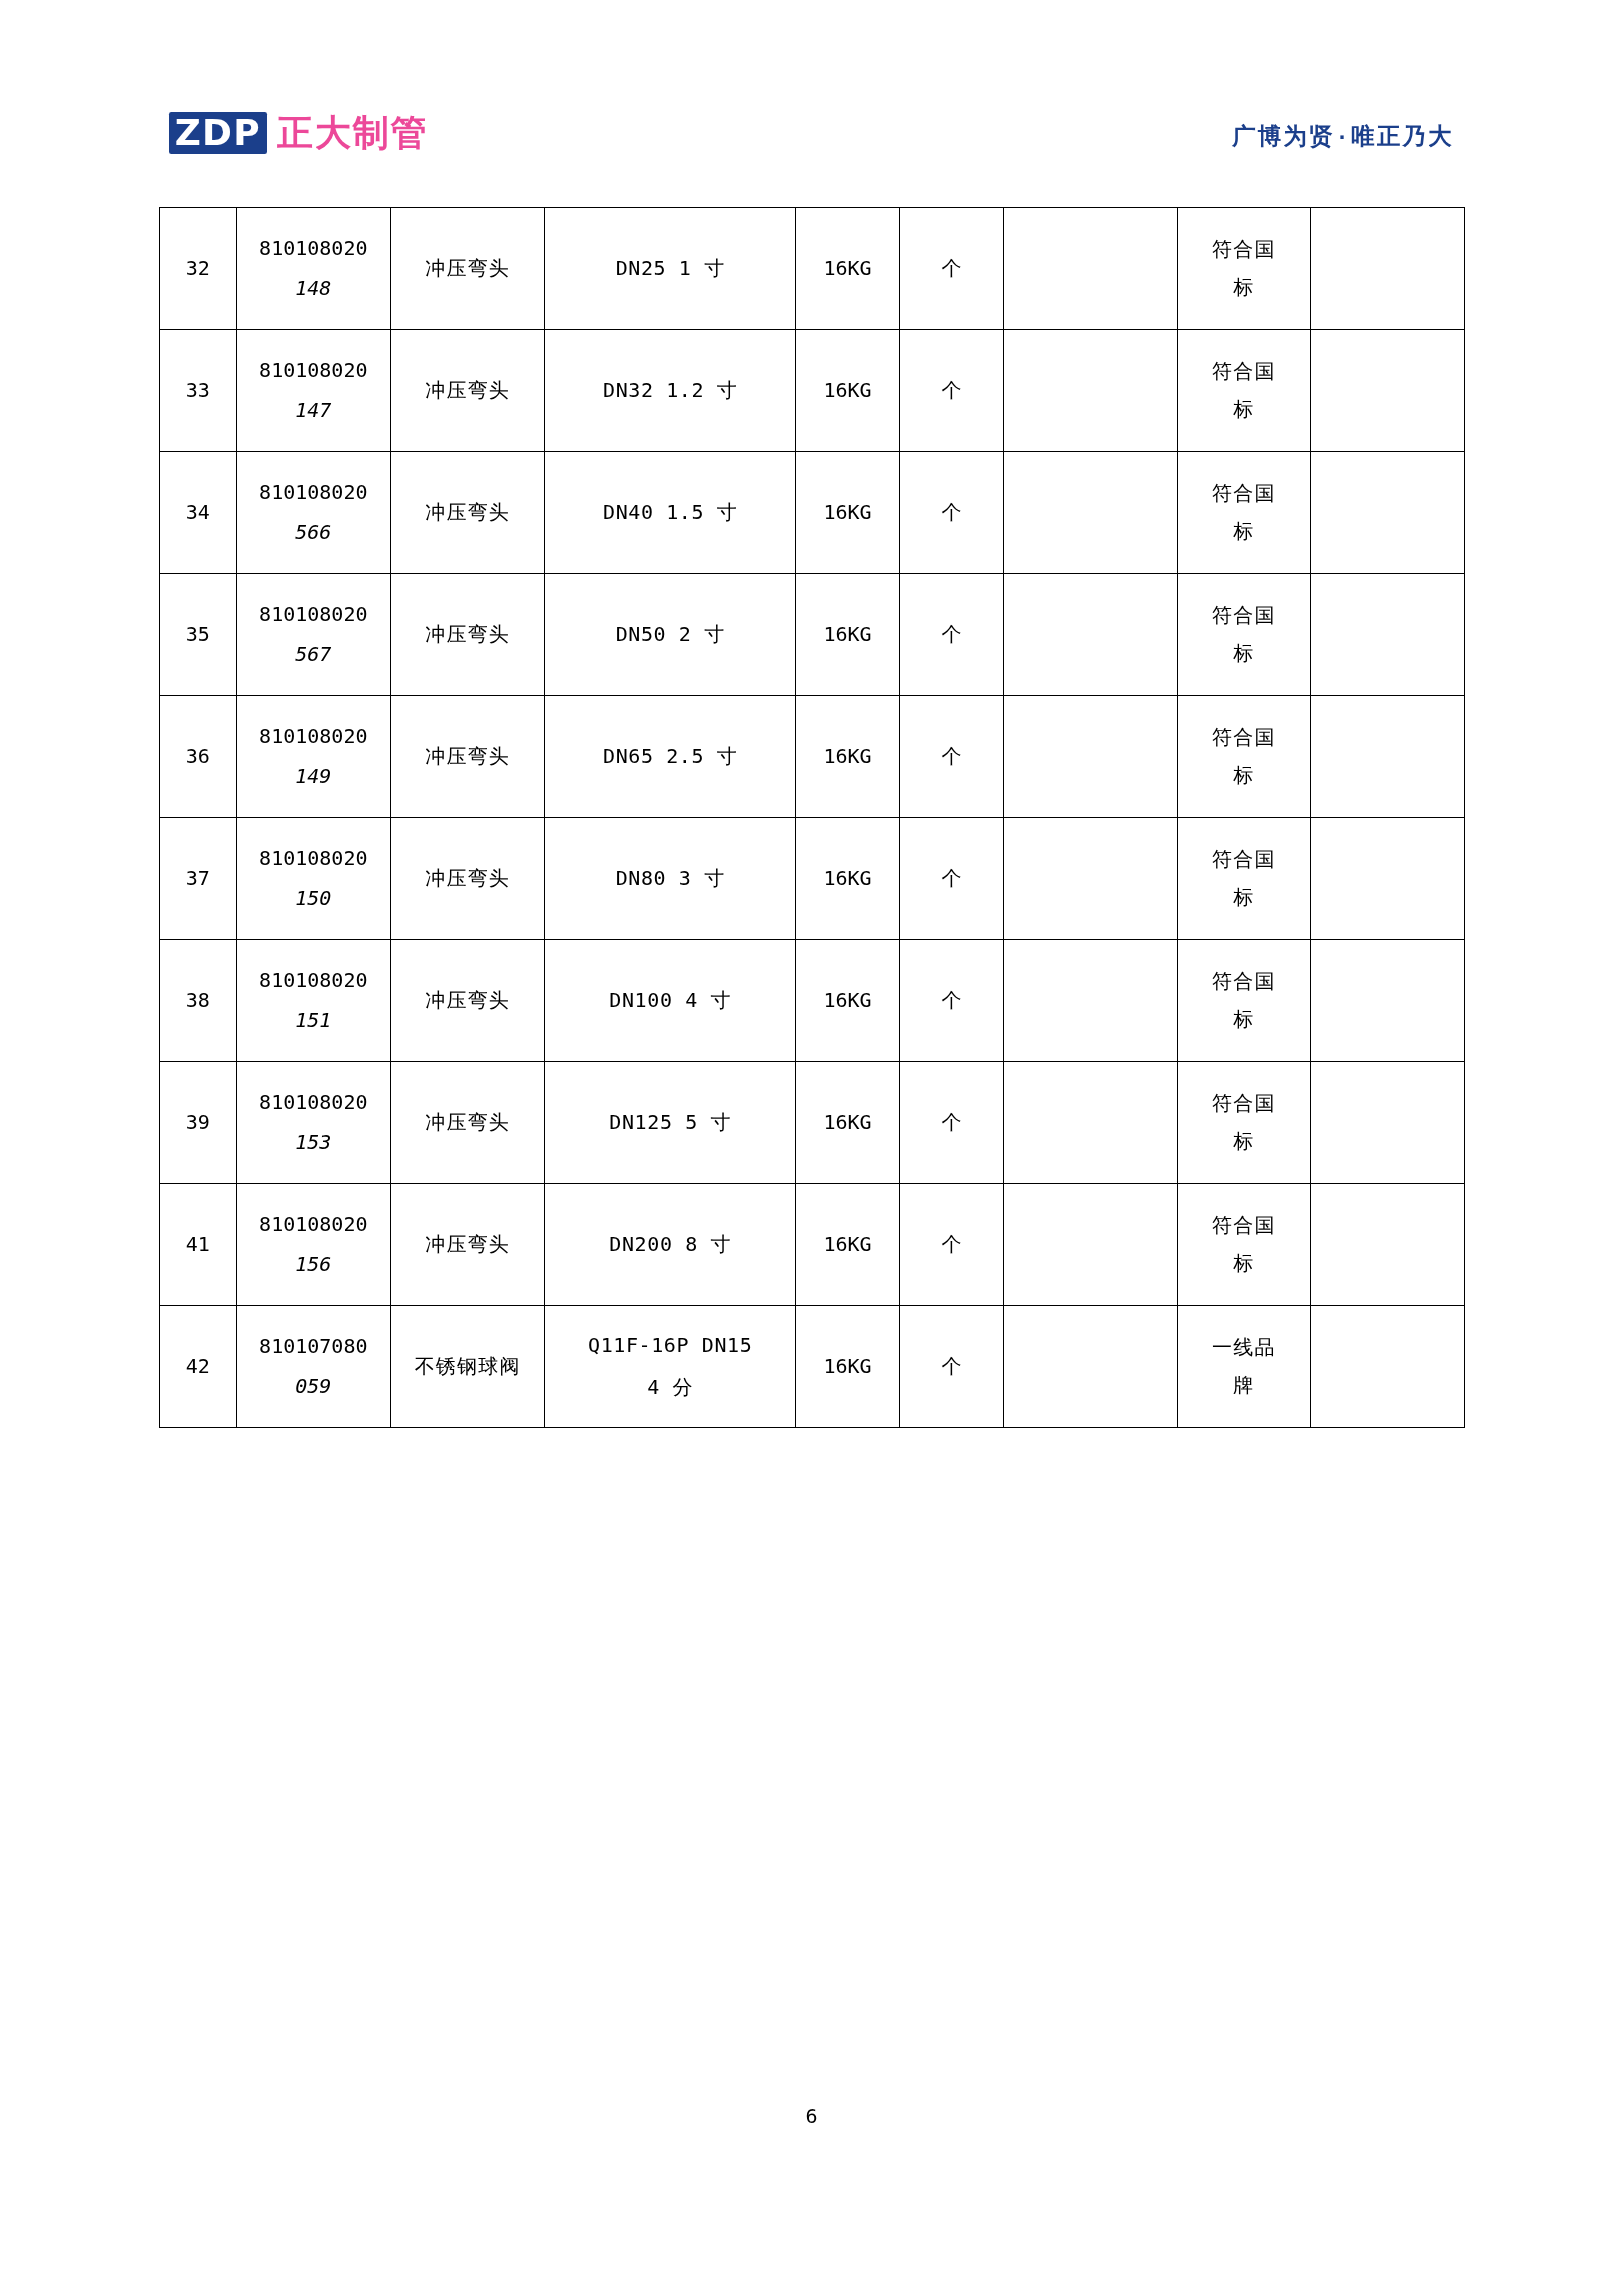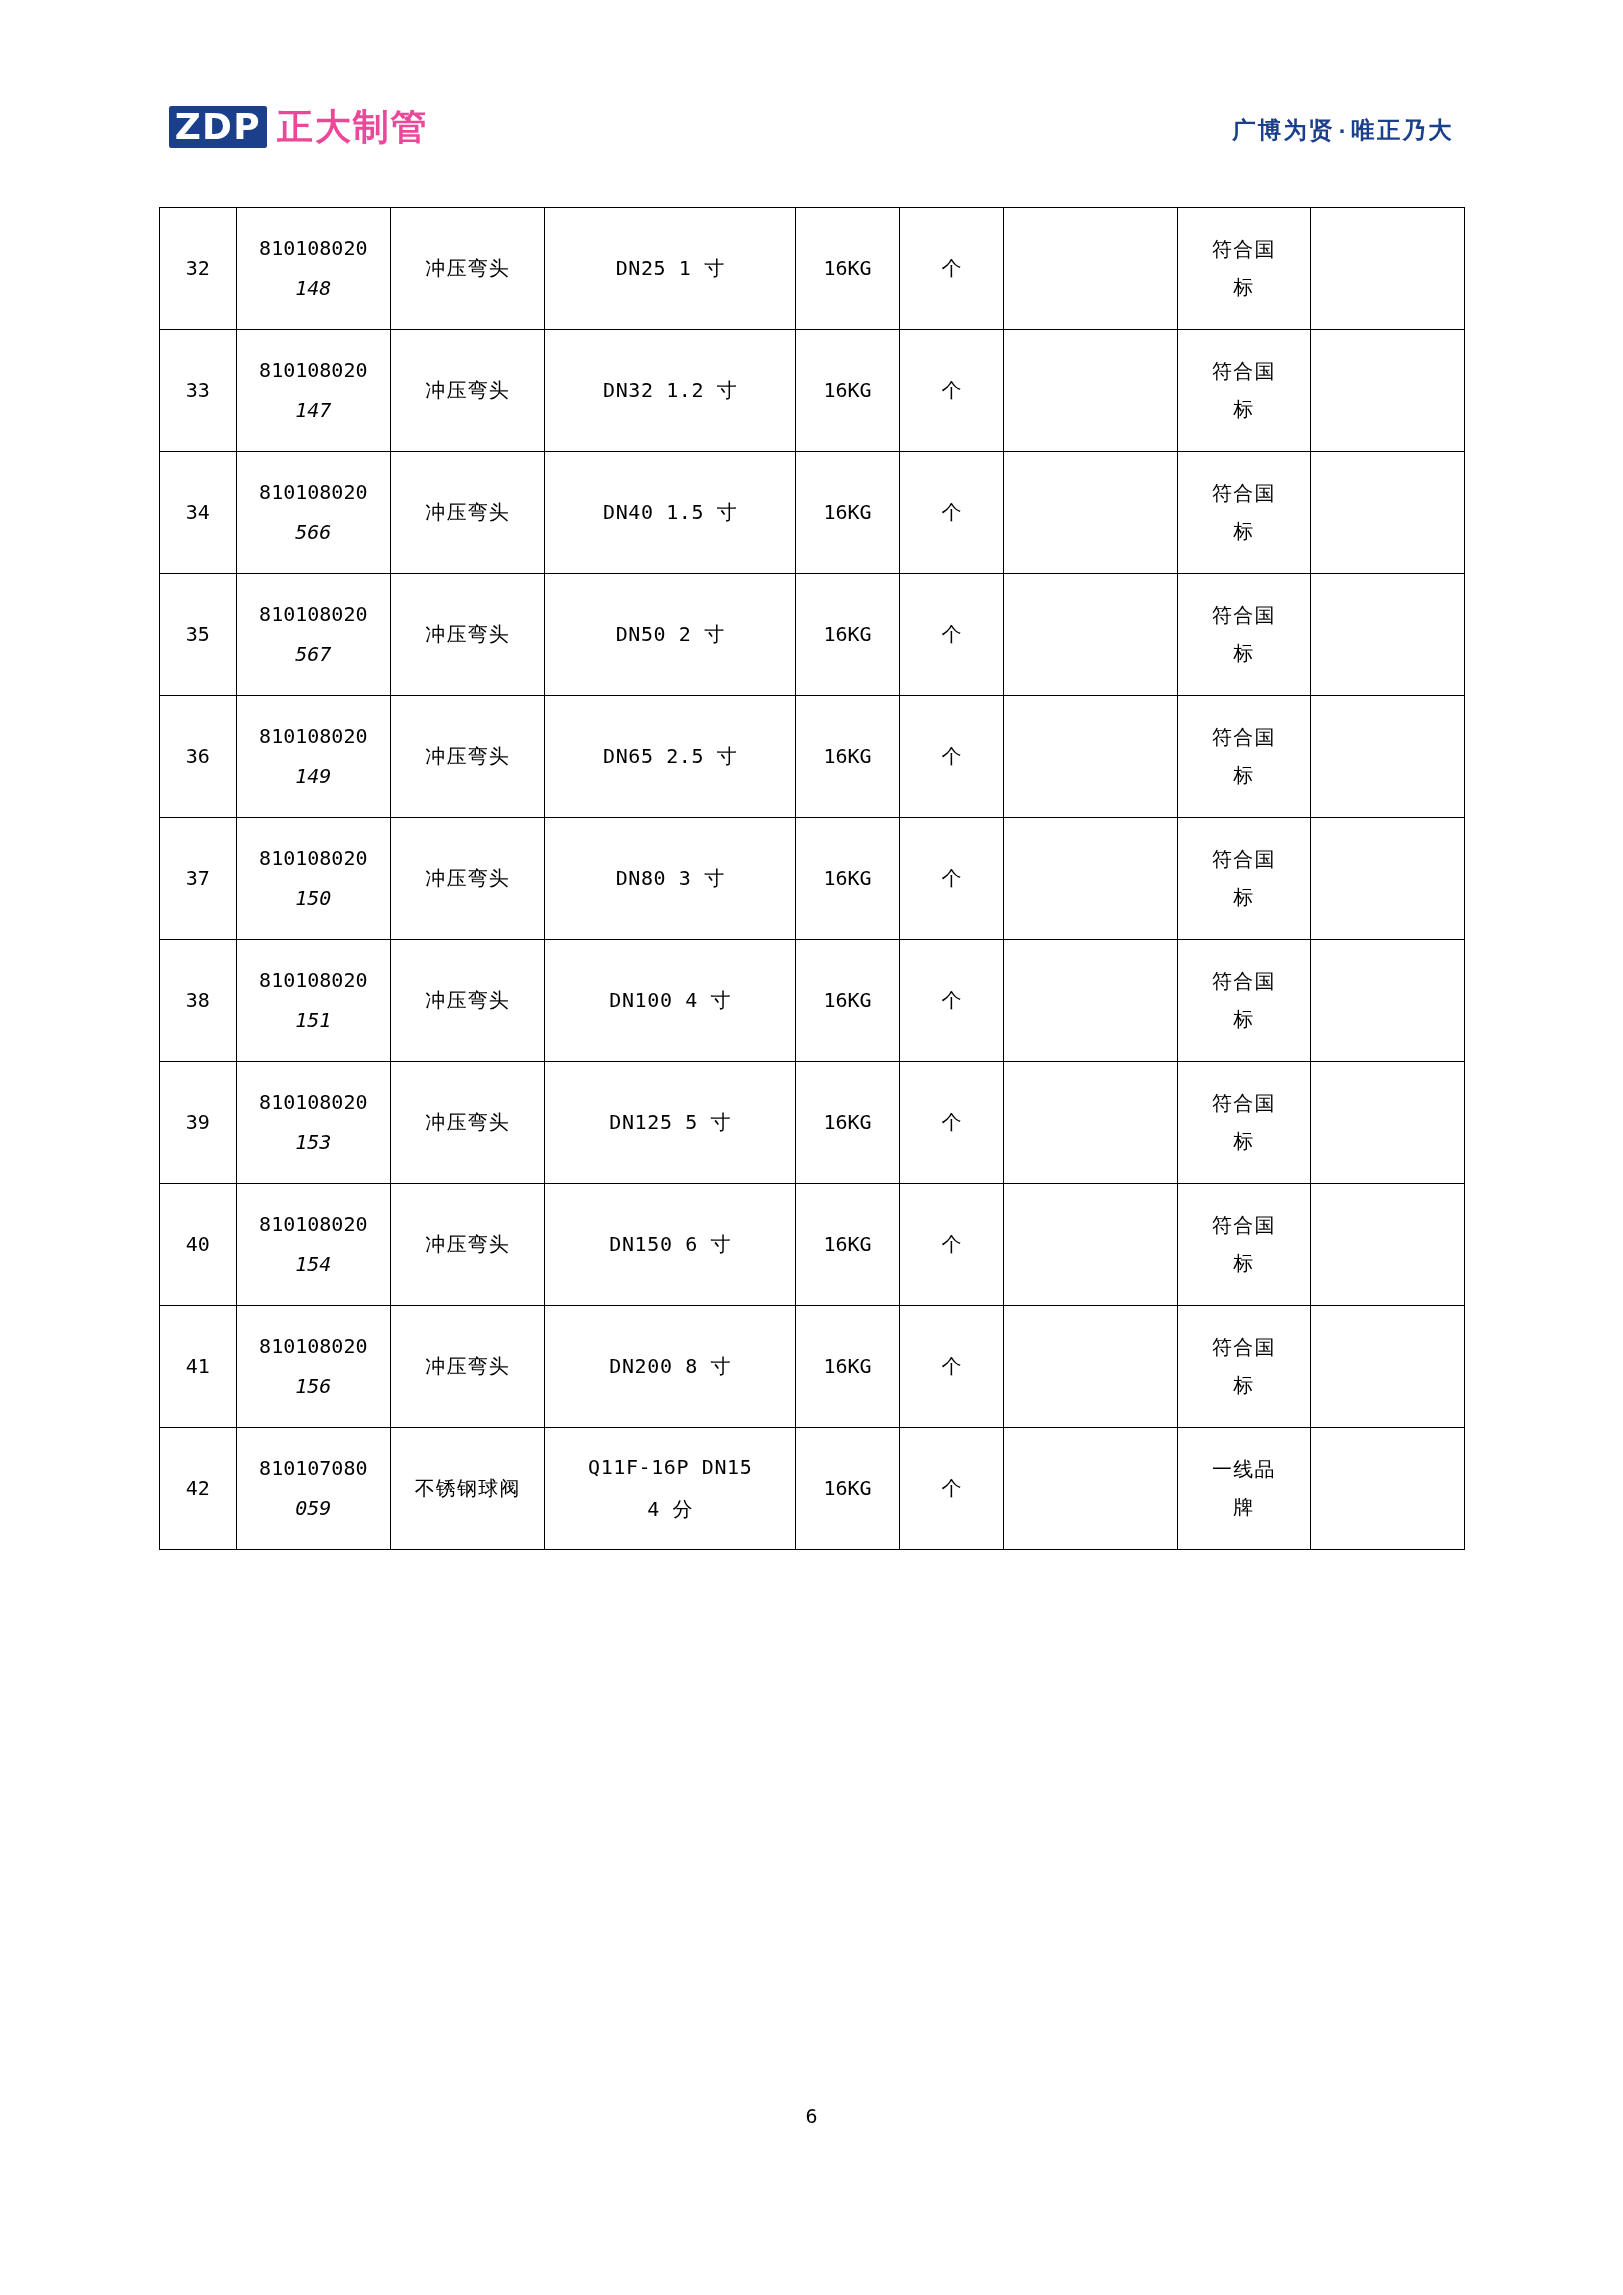--- a/index.html
+++ b/index.html
@@ -13,21 +13,21 @@
     background: #ffffff;
     position: relative;
     box-sizing: border-box;
     font-family: "Liberation Serif", serif;
     overflow: hidden;
   }
 
   
   .header {
     position: absolute;
-    top: 106px;
+    top: 112px;
     left: 169px;
     right: 169px;
     height: 64px;
   }
   .logo-wrap {
     position: absolute;
     left: 0;
     top: 0;
     display: flex;
     align-items: center;
@@ -304,41 +304,20 @@
           <td class="col-press">16KG</td>
           <td class="col-unit">个</td>
           <td class="col-qty"></td>
           <td class="col-remark">
             <span class="remark-line">符合国</span>
             <span class="remark-line second">标</span>
           </td>
           <td class="col-extra"></td>
         </tr>
 
-        <tr>
-          <td class="col-idx">40</td>
-          <td class="col-code">
-            <span class="code-line">810108020</span>
-            <span class="code-line second">154</span>
-          </td>
-          <td class="col-name">
-            <span class="name-line">冲压弯头</span>
-          </td>
-          <td class="col-spec">
-            <span class="spec-line">DN150 6 寸</span>
-          </td>
-          <td class="col-press">16KG</td>
-          <td class="col-unit">个</td>
-          <td class="col-qty"></td>
-          <td class="col-remark">
-            <span class="remark-line">符合国</span>
-            <span class="remark-line second">标</span>
-          </td>
-          <td class="col-extra"></td>
-        </tr>
 
         <tr>
           <td class="col-idx">41</td>
           <td class="col-code">
             <span class="code-line">810108020</span>
             <span class="code-line second">156</span>
           </td>
           <td class="col-name">
             <span class="name-line">冲压弯头</span>
           </td>

